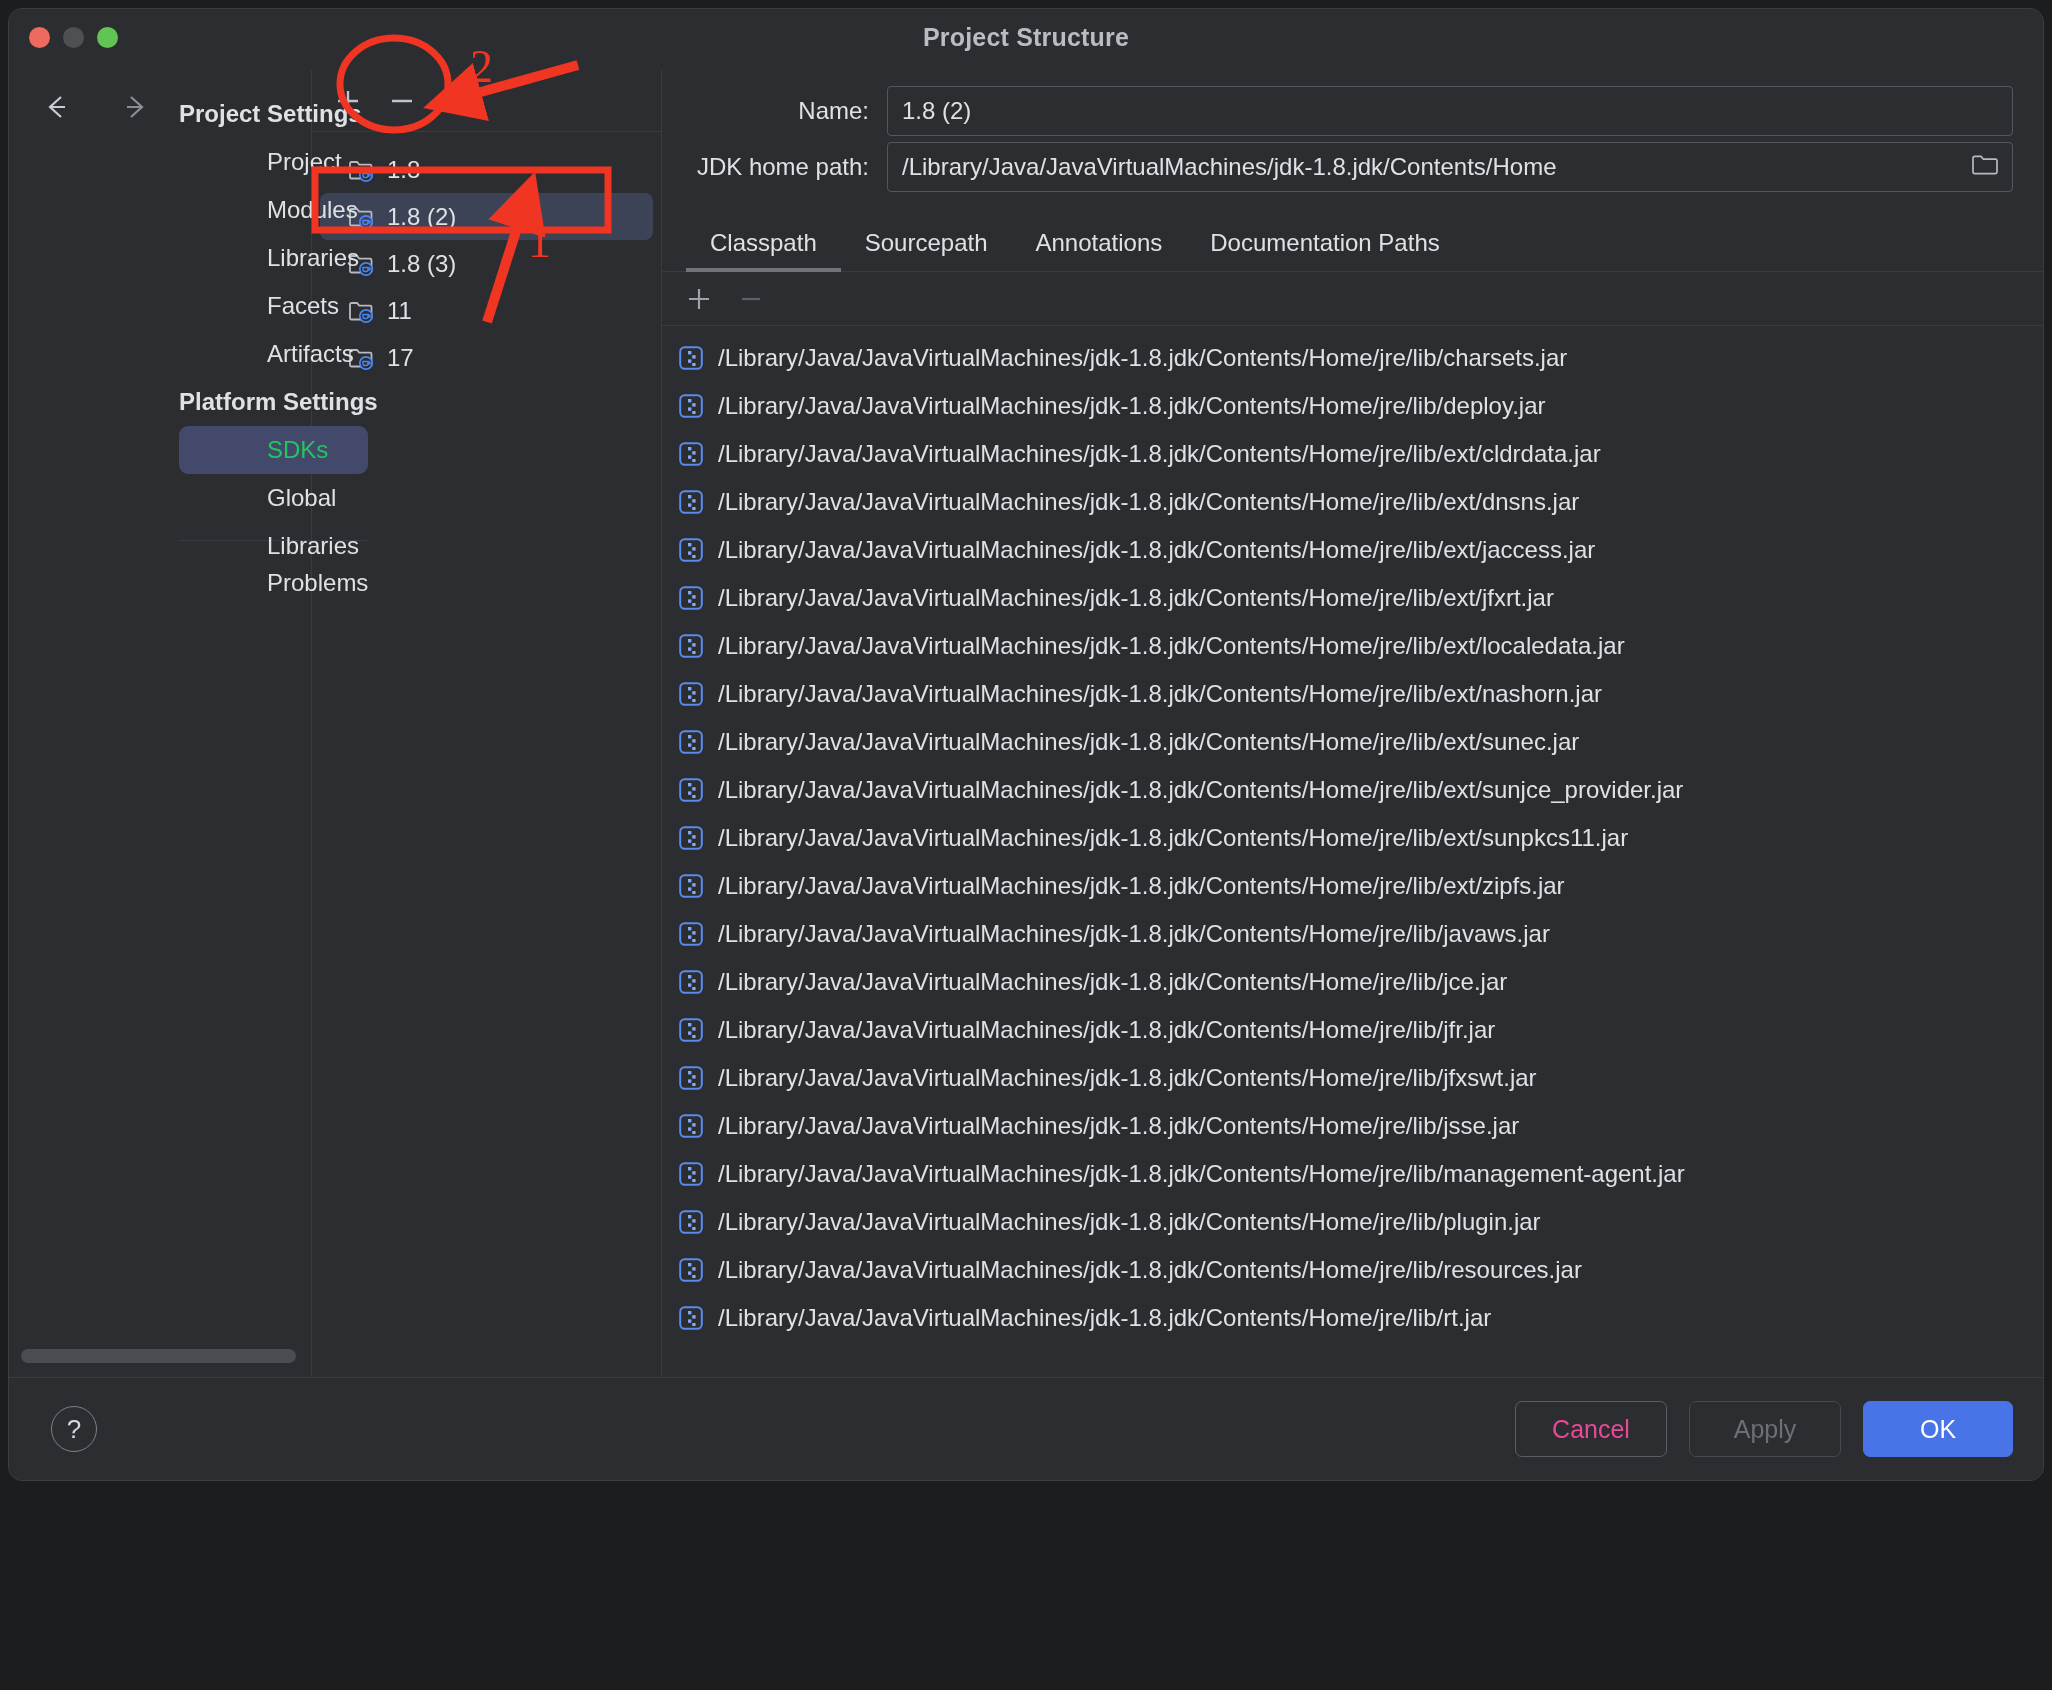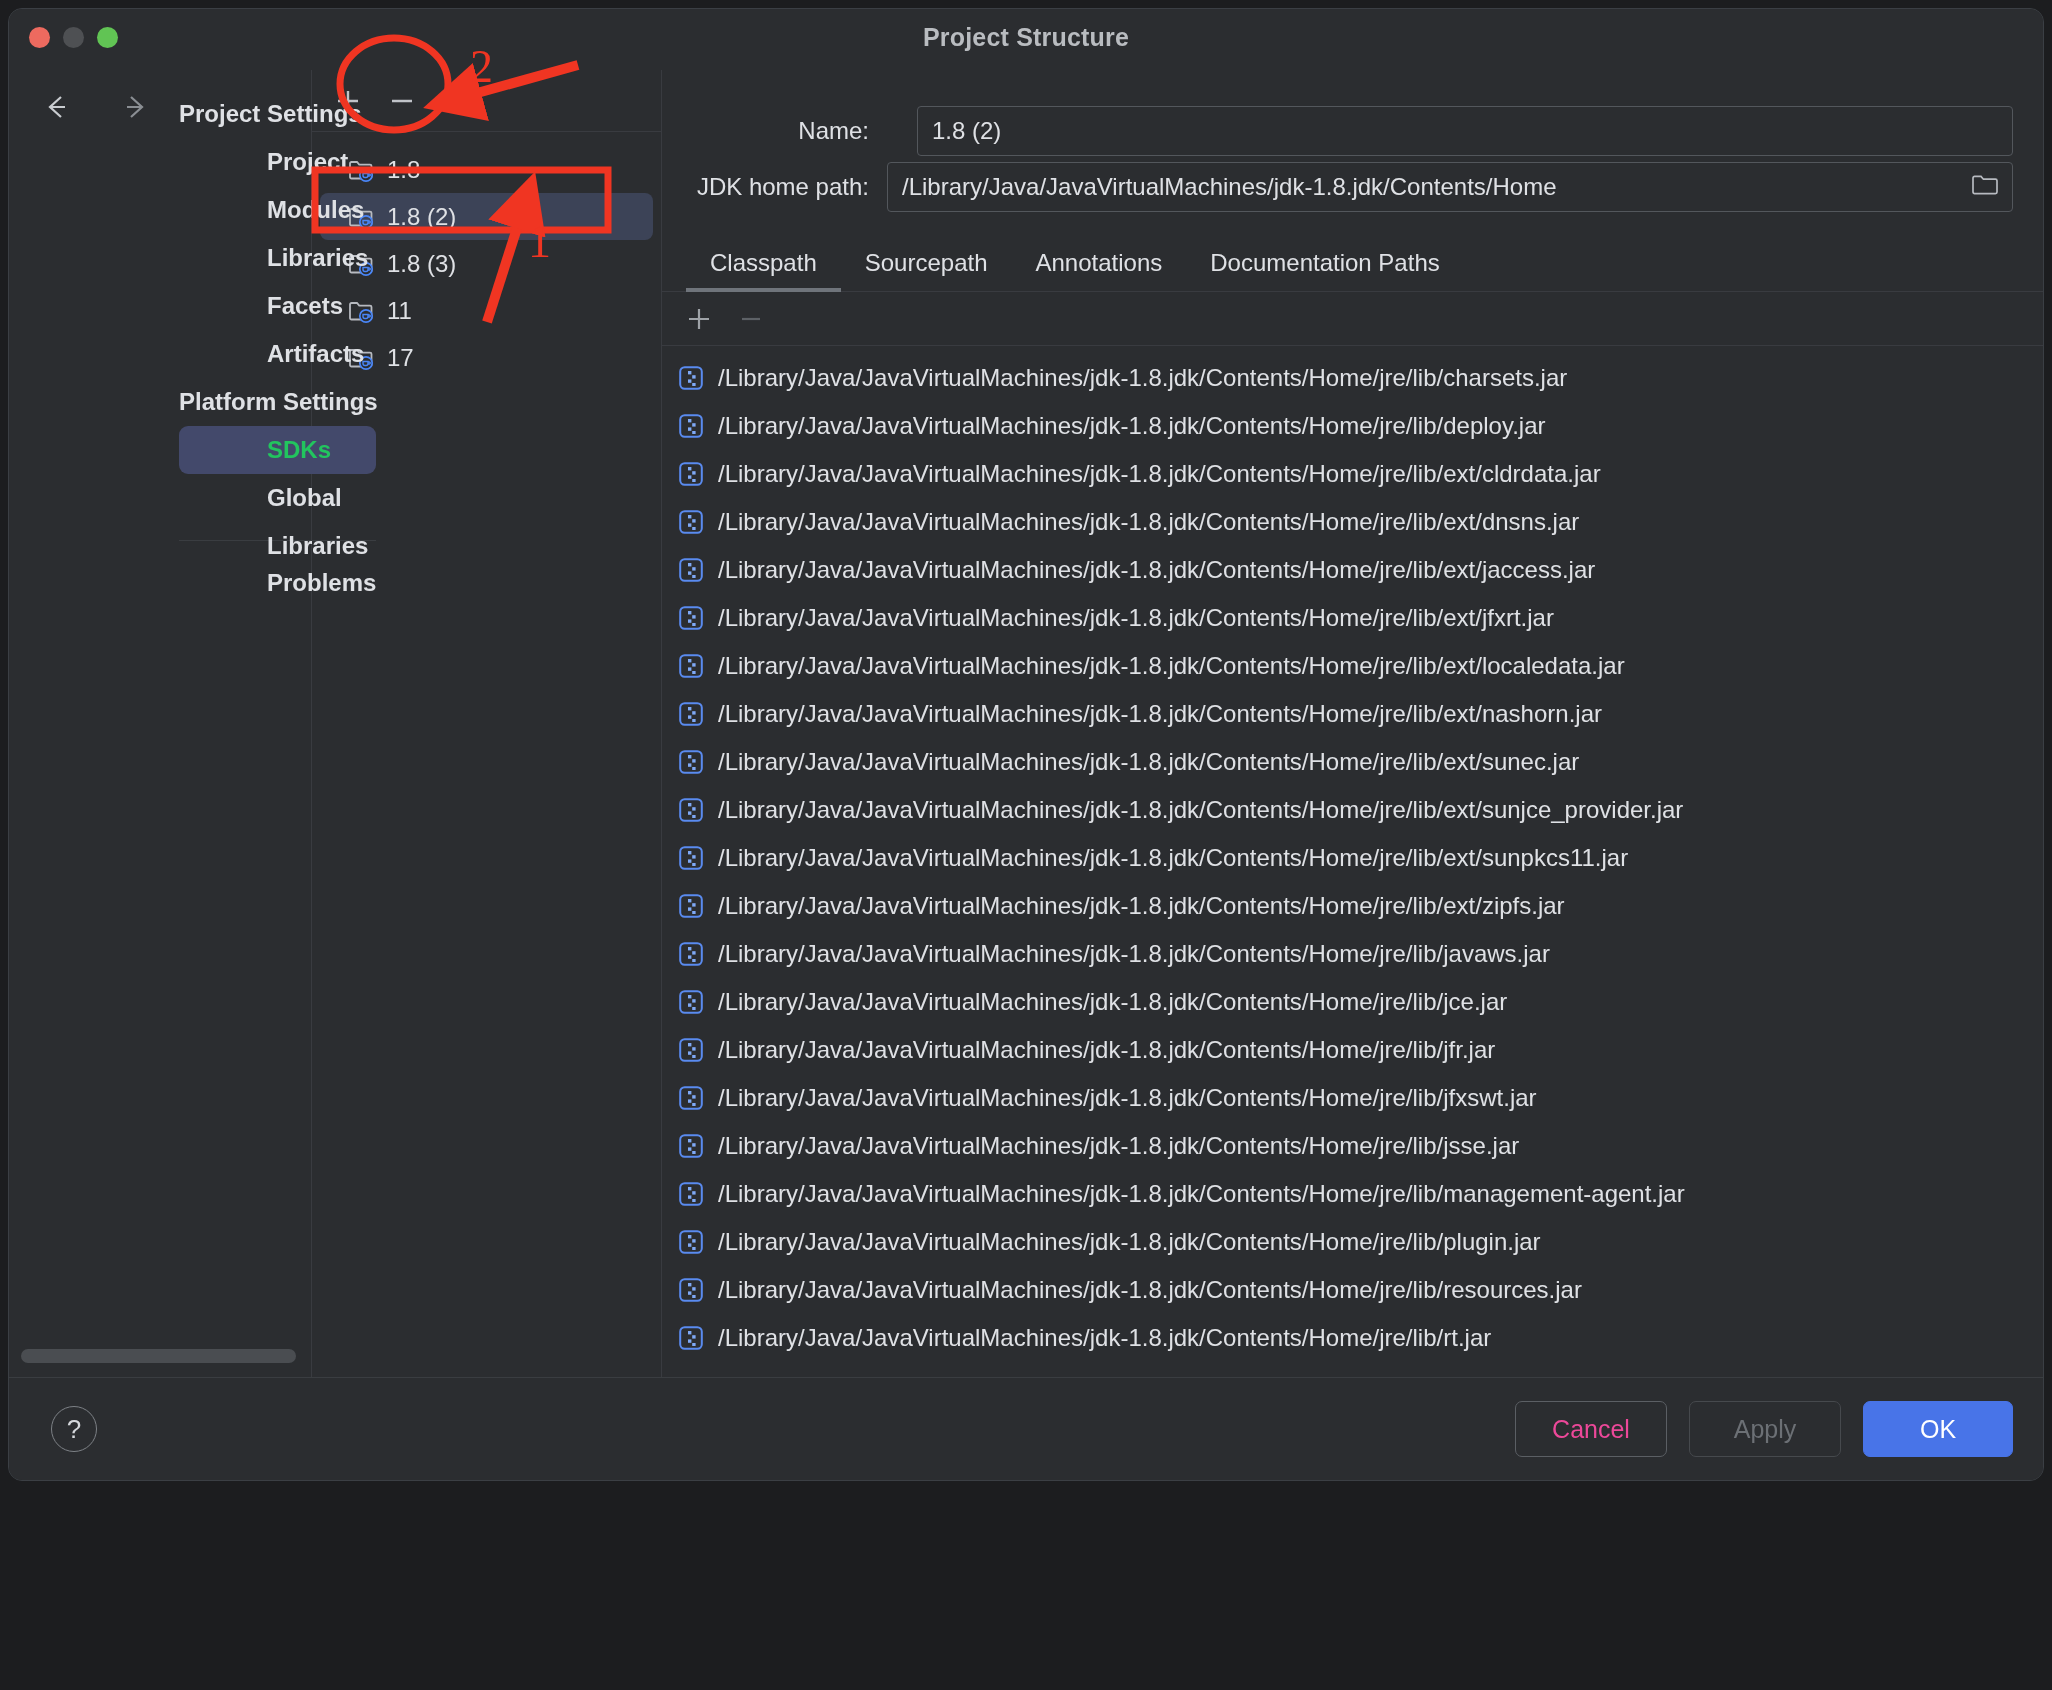--- a/index.html
+++ b/index.html
@@ -88,21 +88,20 @@
     line-height: 48px;
   }
   .nav-item {
     height: 48px;
     line-height: 48px;
     font-size: 24px;
     color: #dfe1e5;
     padding-left: 88px;
     margin: 0 14px 0 26px;
     border-radius: 9px;
-    font-weight: bold;
   }
   .nav-item.selected {
     background: #43496b;
     color: #22c55e;
   }
   .nav-sep {
     height: 1px;
     background: #3a3d41;
     margin: 18px 14px 18px 26px;
   }
@@ -158,21 +157,21 @@
     background: #2b2d30;
     display: flex;
     flex-direction: column;
     min-width: 0;
   }
   .field-row {
     display: flex;
     align-items: center;
     padding: 0 30px 0 0;
   }
-  .field-row.name { margin: 36px 0 6px 0; gap: 30px; }
+  .field-row.name { margin: 16px 0 6px 0; }
   .field-row.path { margin: 0 0 14px 0; }
   .field-label {
     width: 225px;
     flex: 0 0 225px;
     text-align: right;
     padding-right: 18px;
     font-size: 24px;
     color: #dfe1e5;
   }
   .field-input {

